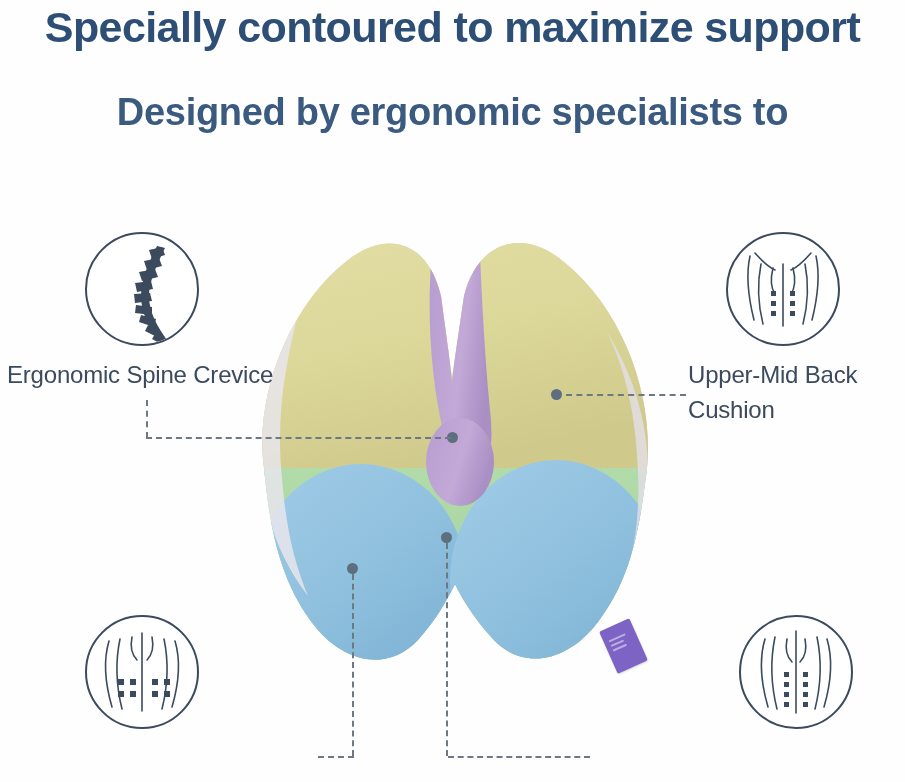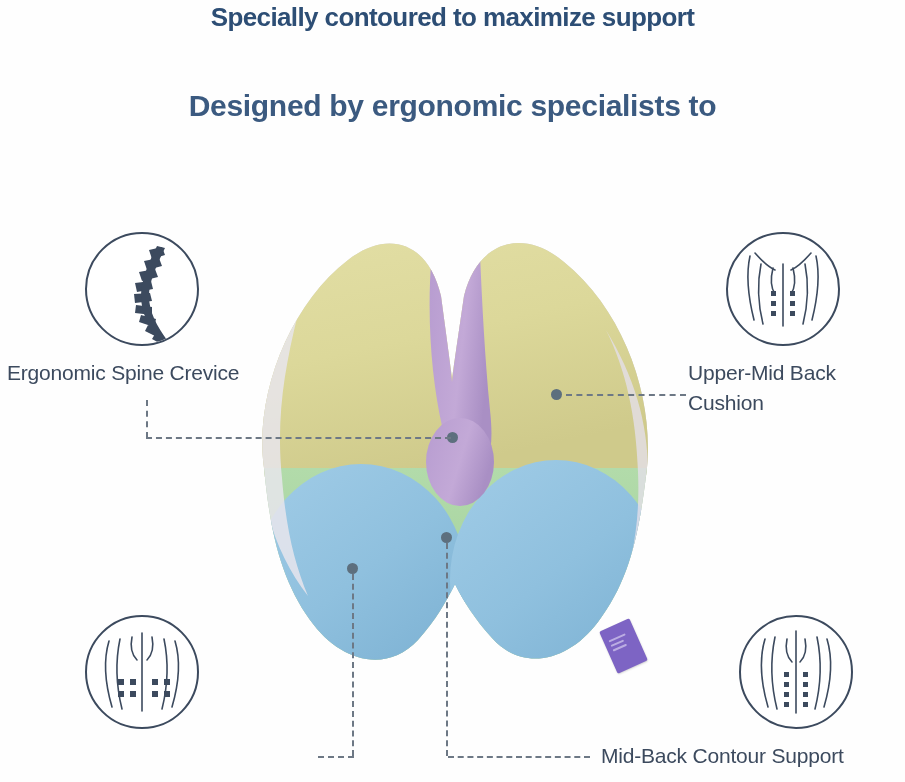--- a/index.html
+++ b/index.html
@@ -20,33 +20,33 @@
     overflow: hidden;
   }
 
   
   .headline {
     position: absolute;
     left: 0;
     top: 2px;
     width: 905px;
     text-align: center;
-    font-size: 26px;
+    font-size: 43px;
     font-weight: 700;
     letter-spacing: -0.6px;
     color: #2d4e75;
     line-height: 1.2;
   }
   .subline {
     position: absolute;
     left: 0;
     top: 82px;
     width: 905px;
     text-align: center;
-    font-size: 30px;
+    font-size: 38px;
     font-weight: 600;
     letter-spacing: -0.3px;
     color: #3b5a80;
     line-height: 1.62;
   }
   .subline span { display: block; }
 
   
   .feature { position: absolute; }
   .circle-wrap {
@@ -54,21 +54,21 @@
     height: 114px;
     border: 2px solid #3c4a5e;
     border-radius: 50%;
     box-sizing: border-box;
     overflow: hidden;
     position: relative;
     background: #ffffff;
   }
   .circle-wrap svg { display: block; }
   .feat-label {
-    font-size: 21px;
+    font-size: 24px;
     color: #3c4a5e;
     line-height: 1.45;
     letter-spacing: -0.2px;
     white-space: nowrap;
   }
 
   
   #feat-spine      { left: 85px;  top: 232px; }
   #feat-spine .circle-wrap { margin-left: 0; }
   #feat-spine .feat-label  { position: absolute; left: -78px; top: 126px; }
@@ -380,16 +380,15 @@
           <rect x="43" y="65" width="5" height="5"></rect>
           <rect x="43" y="75" width="5" height="5"></rect>
           <rect x="43" y="85" width="5" height="5"></rect>
           <rect x="62" y="55" width="5" height="5"></rect>
           <rect x="62" y="65" width="5" height="5"></rect>
           <rect x="62" y="75" width="5" height="5"></rect>
           <rect x="62" y="85" width="5" height="5"></rect>
         </g>
       </svg>
     </div>
-    <div class="feat-label">Mid-Back Contour Support</div>
   </div>
 
 </div>
 
 </body></html>

